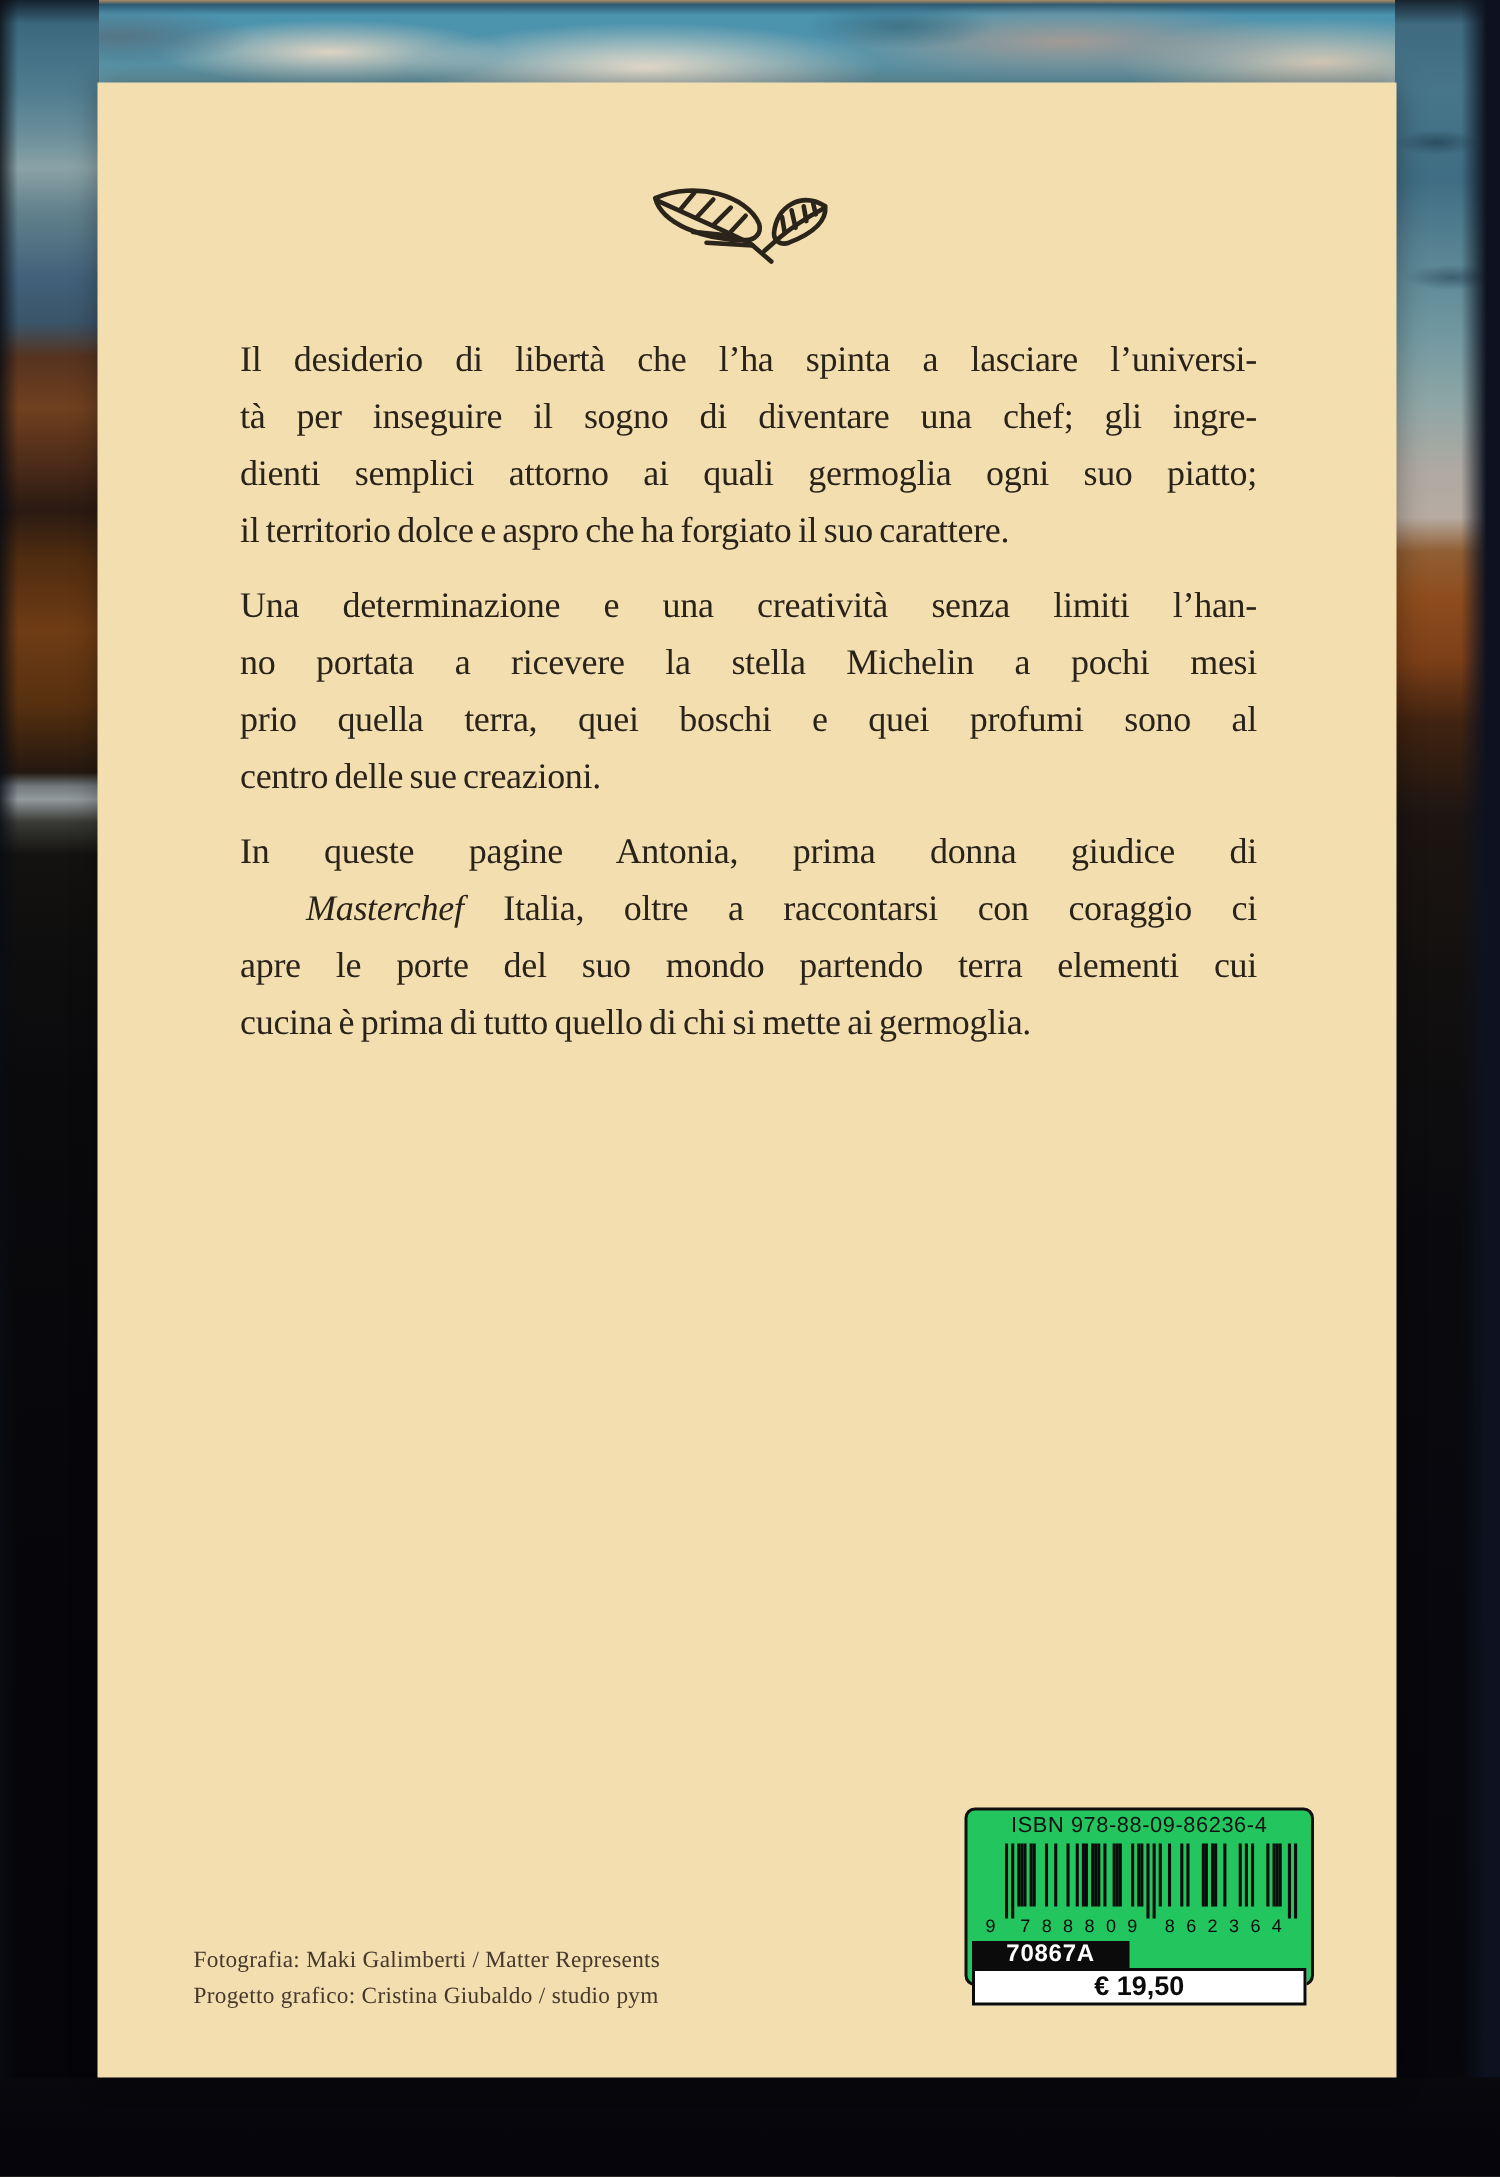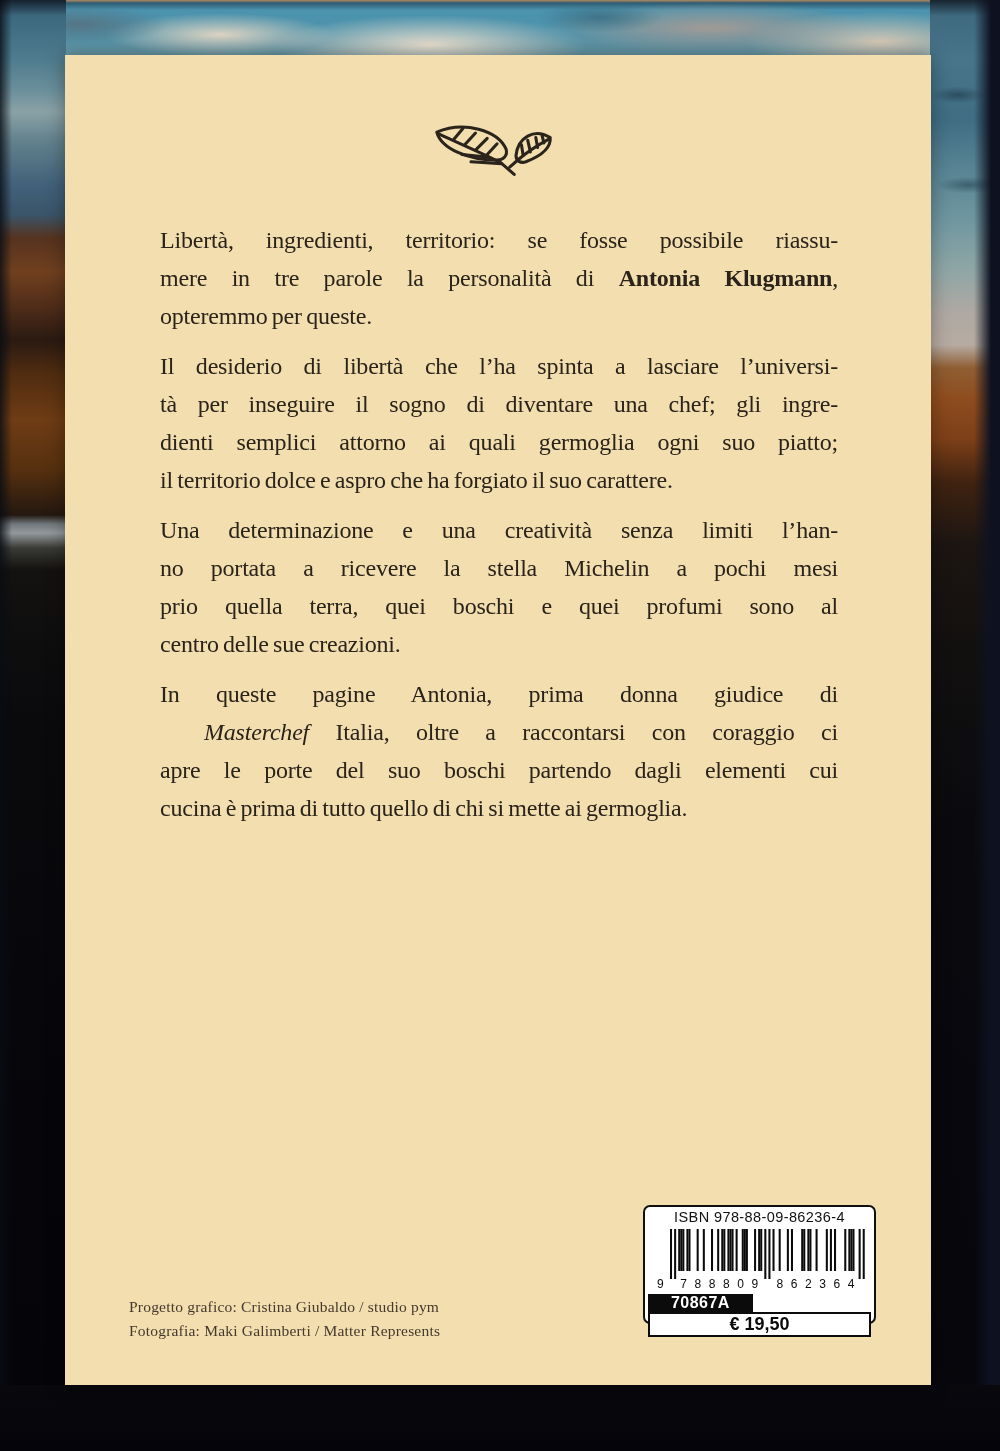--- a/index.html
+++ b/index.html
@@ -47,21 +47,21 @@
   .line{text-align:justify;text-align-last:justify;}
   .line.last{text-align-last:left;}
   .line b{font-weight:bold;}
   .line i{font-style:italic;margin-left:44px;}
 
   .credits{position:absolute;left:64px;top:1240px;color:#45392c;
     font-size:15.5px;line-height:24px;letter-spacing:0.2px;}
 
   
   .barcode-box{position:absolute;left:578px;top:1150px;width:233px;height:119px;
-    box-sizing:border-box;background:#ffffff;border:2px solid #101010;border-radius:7px;
+    box-sizing:border-box;background:#22c55e;border:2px solid #101010;border-radius:7px;
     padding:2px 3px 3px 3px;display:flex;flex-direction:column;justify-content:space-between;
     font-family:"Liberation Sans",sans-serif;}
   .isbn-line{text-align:center;font-size:14.5px;letter-spacing:0.4px;color:#111;line-height:17px;}
   .bars-wrap{display:flex;justify-content:center;}
   .bottom-row{display:flex;height:25px;flex-direction:column;}
   .code-cell{width:47%;background:#0b0b0b;color:#ffffff;display:flex;align-items:center;
     justify-content:center;font-weight:bold;font-size:16px;letter-spacing:0.5px;}
   .price-cell{flex:1;box-sizing:border-box;background:#ffffff;border:2px solid #0b0b0b;
     display:flex;align-items:center;justify-content:center;font-weight:bold;font-size:18px;color:#0b0b0b;}
 </style>
@@ -95,47 +95,42 @@
         <path d="M136,27 C123,34 110,43 102,50 L93,58"></path>
         <path d="M108,45 L106,33"></path>
         <path d="M116,41 L113,28"></path>
         <path d="M124,36 L122,25"></path>
         <path d="M131,31 L129,23"></path>
       </svg>
     </div>
 
     <div class="text-block">
         <div class="para">
-          <div class="line">Libertà, ingredienti, territorio: se fosse possibile riassu-</div>
-          <div class="line">mere in tre parole la personalità di <b>Antonia Klugmann</b>,</div>
-          <div class="line last">opteremmo per queste.</div>
-        </div>
-        <div class="para">
           <div class="line">Il desiderio di libertà che l’ha spinta a lasciare l’universi-</div>
           <div class="line">tà per inseguire il sogno di diventare una chef; gli ingre-</div>
           <div class="line">dienti semplici attorno ai quali germoglia ogni suo piatto;</div>
           <div class="line last">il territorio dolce e aspro che ha forgiato il suo carattere.</div>
         </div>
         <div class="para">
           <div class="line">Una determinazione e una creatività senza limiti l’han-</div>
           <div class="line">no portata a ricevere la stella Michelin a pochi mesi</div>
           <div class="line">prio quella terra, quei boschi e quei profumi sono al</div>
           <div class="line last">centro delle sue creazioni.</div>
         </div>
         <div class="para">
           <div class="line">In queste pagine Antonia, prima donna giudice di</div>
           <div class="line"><i>Masterchef</i> Italia, oltre a raccontarsi con coraggio ci</div>
-          <div class="line">apre le porte del suo boschi partendo dagli elementi cui</div>
+          <div class="line">apre le porte del suo mondo partendo terra elementi cui</div>
           <div class="line last">cucina è prima di tutto quello di chi si mette ai germoglia.</div>
         </div>
       </div>
 
     <div class="credits">
+      <div>Fotografia: Maki Galimberti / Matter Represents</div>
       <div>Progetto grafico: Cristina Giubaldo / studio pym</div>
-      <div>Fotografia: Maki Galimberti / Matter Represents</div>
     </div>
 
     <div class="barcode-box">
       <div class="isbn-line">ISBN 978-88-09-86236-4</div>
       <div class="bars-wrap">
           <svg width="212" height="64">
             <rect x="16.00" y="1" width="2.05" height="50" fill="#0b0b0b"></rect>
             <rect x="20.10" y="1" width="2.05" height="50" fill="#0b0b0b"></rect>
             <rect x="24.20" y="1" width="2.05" height="42" fill="#0b0b0b"></rect>
             <rect x="26.25" y="1" width="2.05" height="42" fill="#0b0b0b"></rect>

